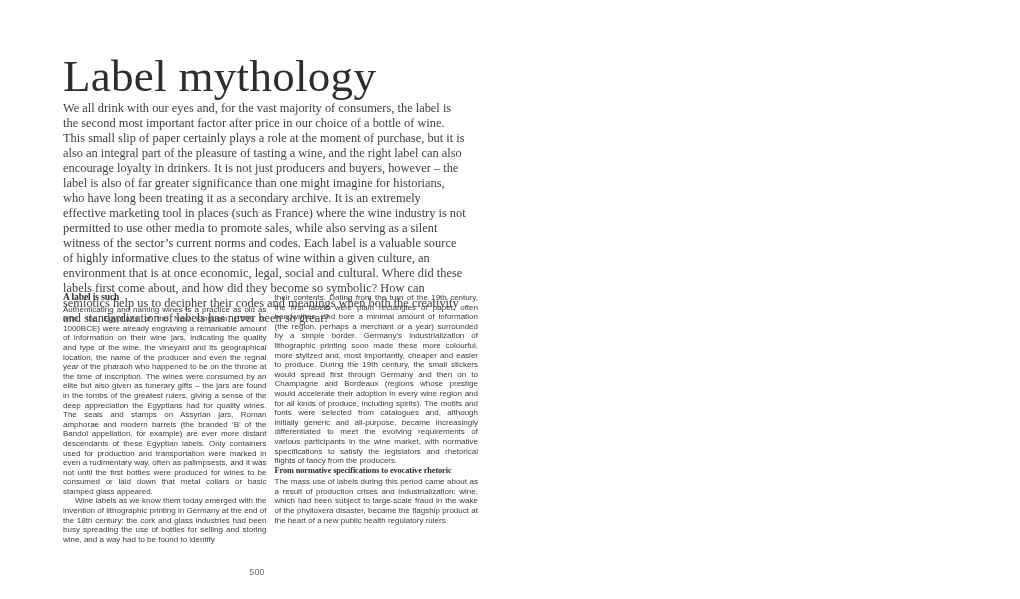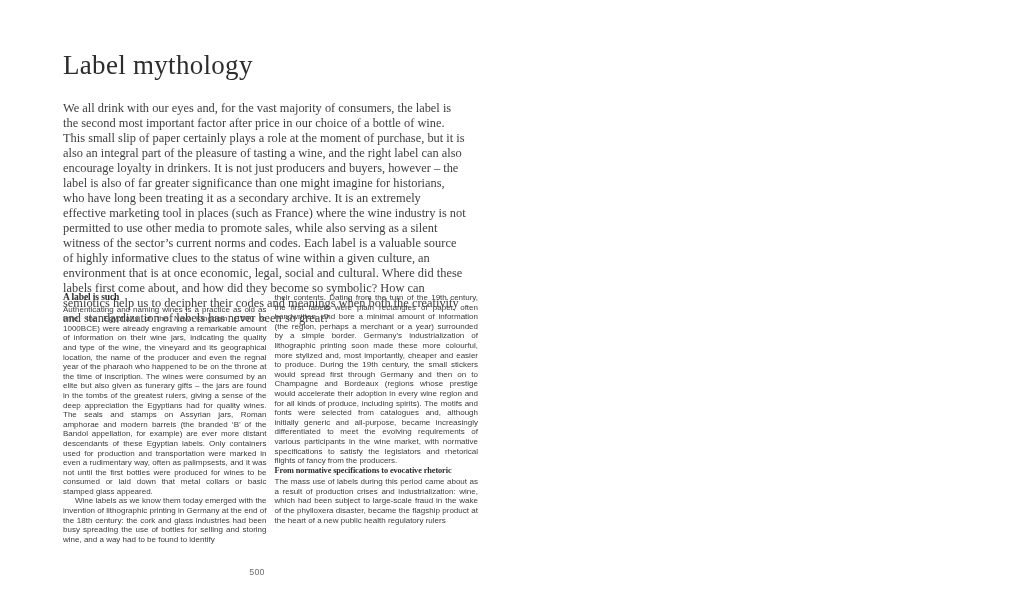--- a/index.html
+++ b/index.html
@@ -7,21 +7,21 @@
   body { font-family:"Liberation Sans", sans-serif; color:#3c3c3c; position:relative; }
 
   .page { position:absolute; top:0; height:599px; }
   .page-left  { left:0; width:510px; }
   .page-right { left:510px; width:510px; }
 
   
   .title {
     position:absolute; left:63px; top:50px; width:420px;
     font-family:"Liberation Serif", serif; font-weight:400;
-    font-size:27px; letter-spacing:0.3px; color:#2d2d2d;
+    font-size:45px; letter-spacing:0.3px; color:#2d2d2d;
   }
   .intro {
     position:absolute; left:63px; top:101px; width:404px;
     font-family:"Liberation Serif", serif;
     font-size:12.4px; line-height:15px; color:#3e3e3e;
   }
   .columns {
     position:absolute; left:63px; top:293px; width:415px;
     display:flex; gap:8px;
   }

